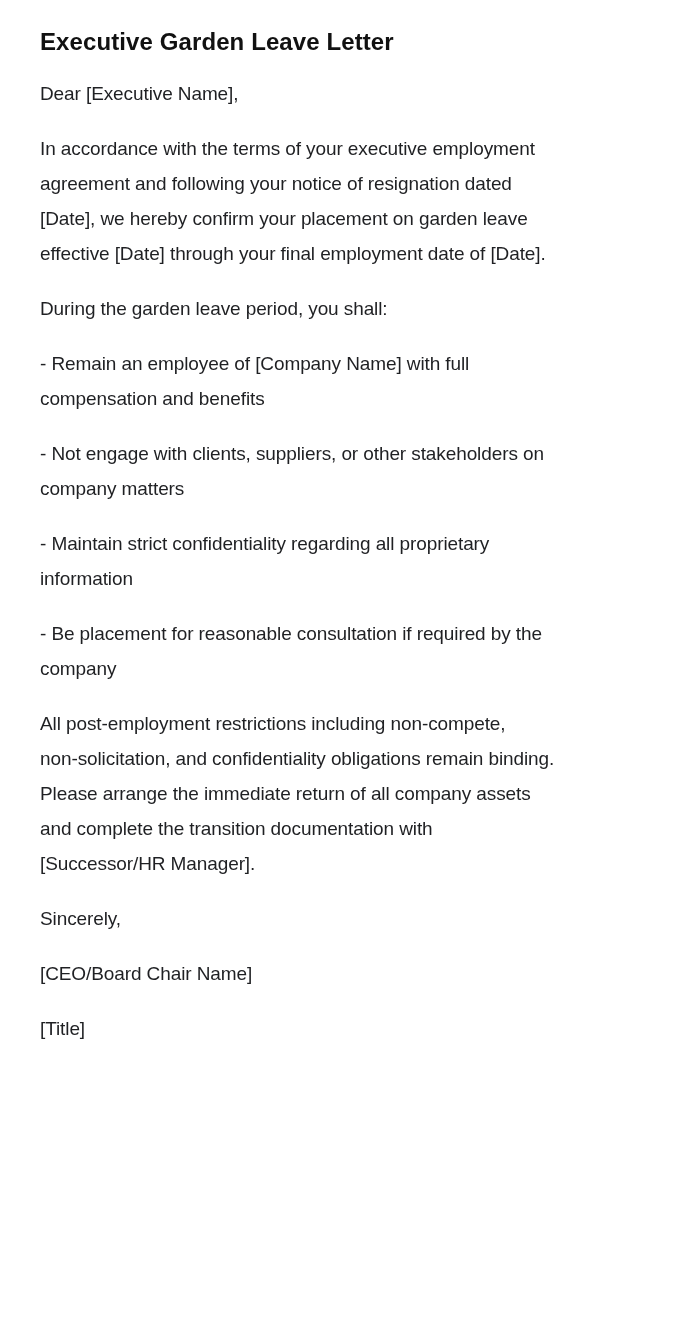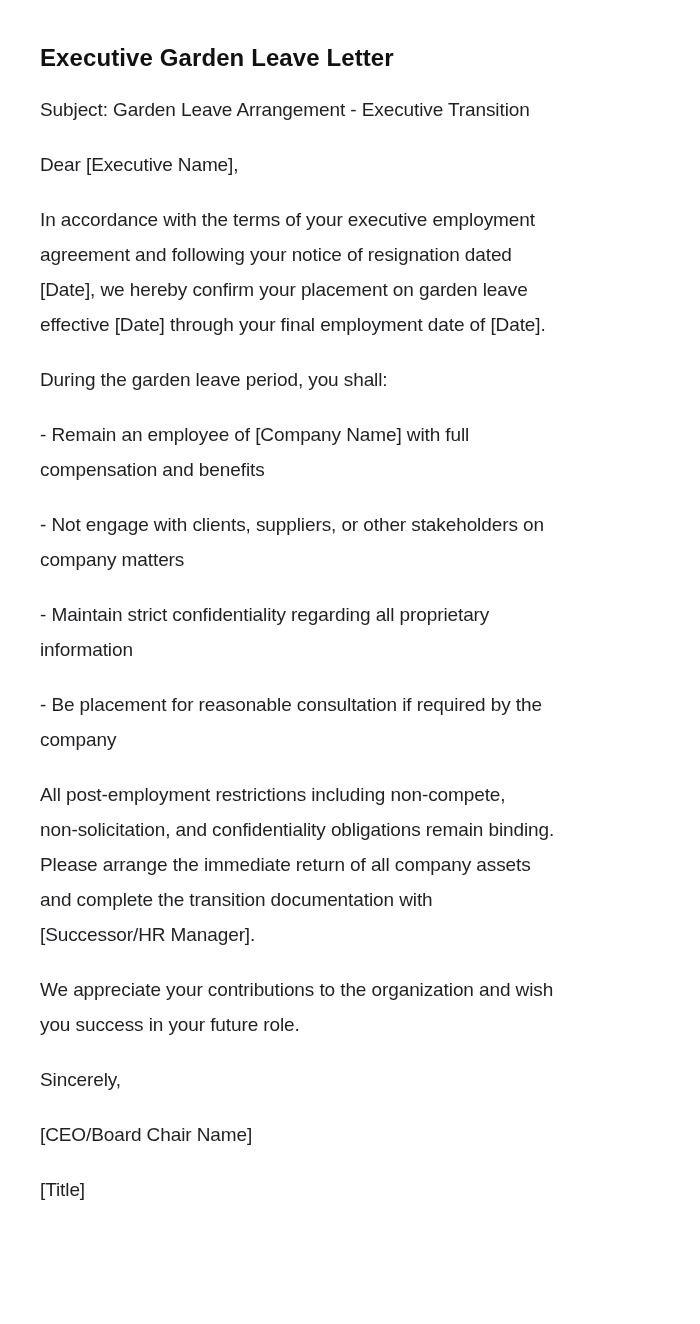--- a/index.html
+++ b/index.html
@@ -6,21 +6,21 @@
     margin: 0;
     padding: 0;
     background: #ffffff;
   }
   .page {
     position: relative;
     width: 700px;
     height: 1324px;
     background: #ffffff;
     box-sizing: border-box;
-    padding: 42px 40px 0 40px;
+    padding: 26px 40px 0 40px;
     font-family: "Liberation Sans", "DejaVu Sans", sans-serif;
     color: #1f2023;
     overflow: hidden;
   }
   .doc-title {
     margin: 0 0 18px 0;
     font-size: 24px;
     line-height: 32px;
     font-weight: 700;
     color: #111111;
@@ -35,39 +35,36 @@
     white-space: pre-line;      
     letter-spacing: -0.1px;
   }
 </style>
 </head>
 <body>
 
 <div class="page">
   <h1 class="doc-title">Executive Garden Leave Letter</h1>
   <div class="letter-body">
-      <p>Subject: Garden Leave Arrangement - Executive Transition</p>
       <p>Dear [Executive Name],</p>
       <p>In accordance with the terms of your executive employment
 agreement and following your notice of resignation dated
 [Date], we hereby confirm your placement on garden leave
 effective [Date] through your final employment date of [Date].</p>
       <p>During the garden leave period, you shall:</p>
       <p>- Remain an employee of [Company Name] with full
 compensation and benefits</p>
       <p>- Not engage with clients, suppliers, or other stakeholders on
 company matters</p>
       <p>- Maintain strict confidentiality regarding all proprietary
 information</p>
       <p>- Be placement for reasonable consultation if required by the
 company</p>
       <p>All post-employment restrictions including non-compete,
 non-solicitation, and confidentiality obligations remain binding.
 Please arrange the immediate return of all company assets
 and complete the transition documentation with
 [Successor/HR Manager].</p>
-      <p>We appreciate your contributions to the organization and wish
-you success in your future role.</p>
       <p>Sincerely,</p>
       <p>[CEO/Board Chair Name]</p>
       <p>[Title]</p>
     </div>
 </div>
 
 </body></html>

